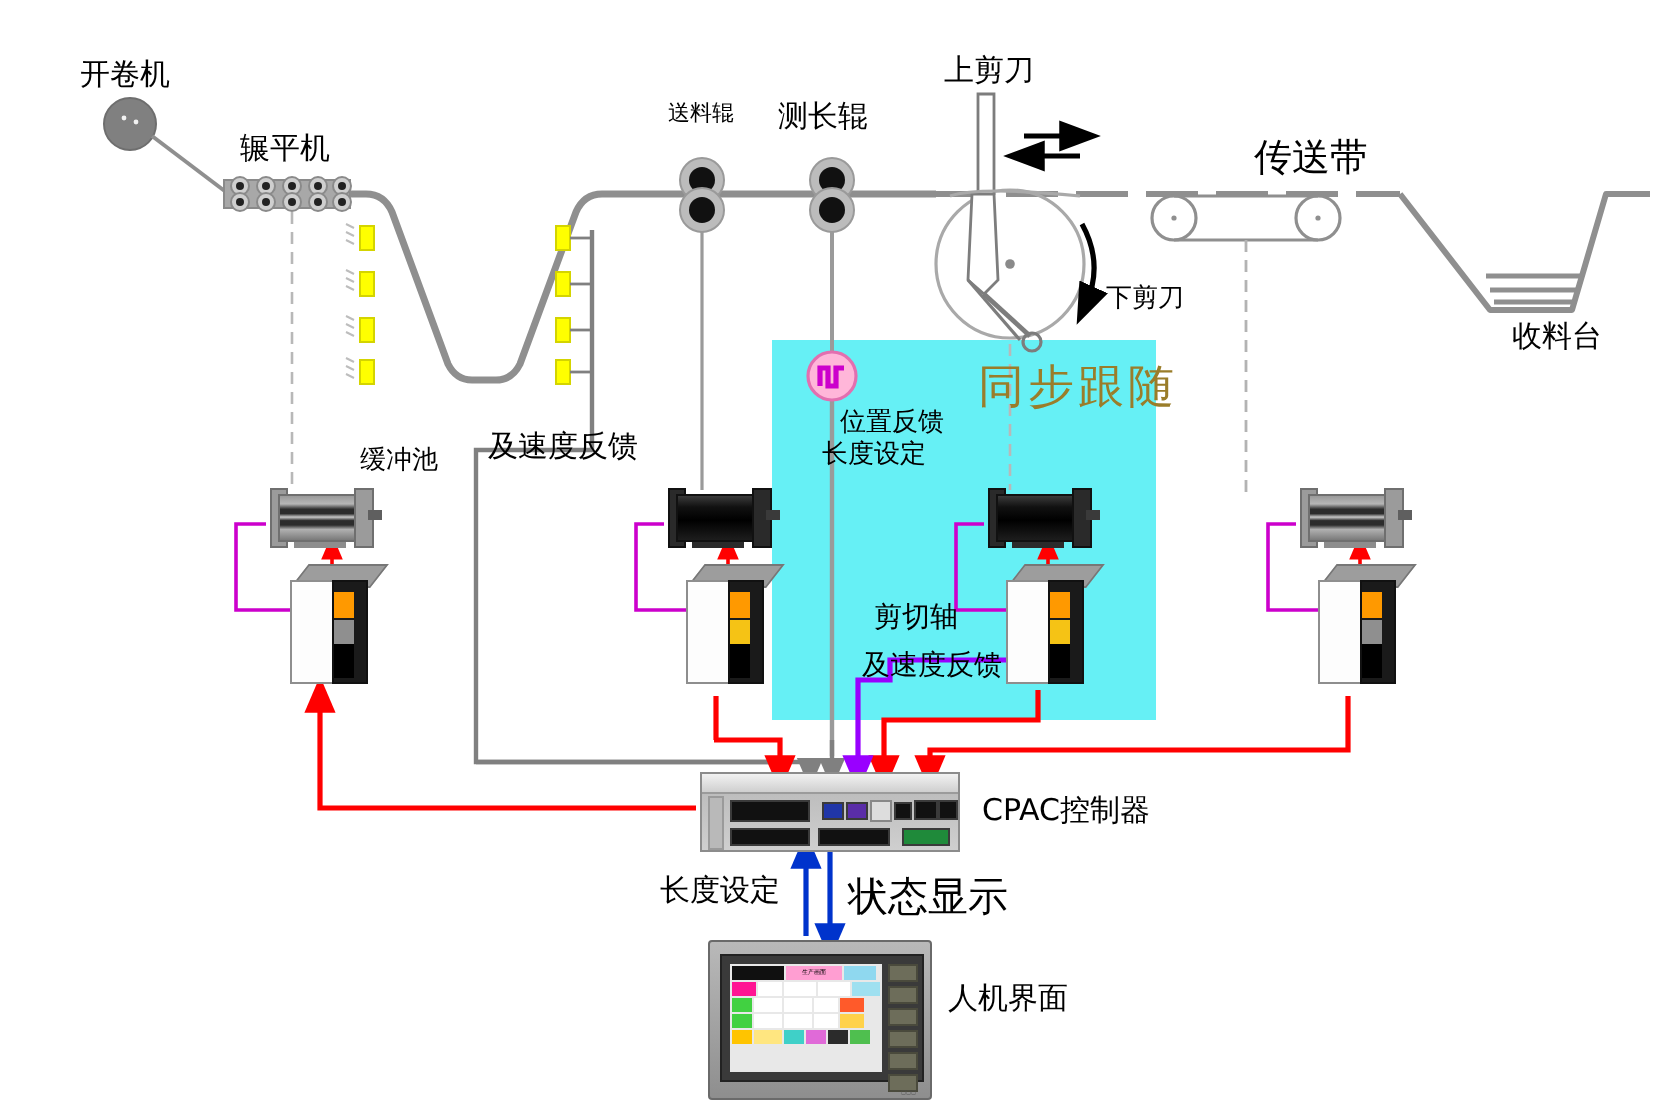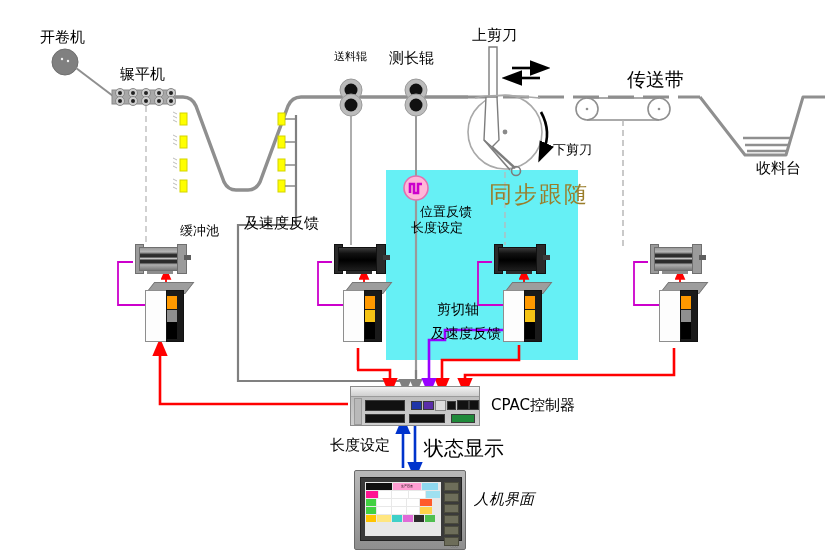--- a/index.html
+++ b/index.html
@@ -393,15 +393,15 @@
 
 <div class="lbl" style="left:420px;top:205px;font-size:13px;">位置反馈</div>
 <div class="lbl" style="left:411px;top:221px;font-size:13px;">长度设定</div>
 
 <div class="lbl" style="left:437px;top:302px;font-size:14px;">剪切轴</div>
 <div class="lbl" style="left:431px;top:326px;font-size:14px;">及速度反馈</div>
 
 <div class="lbl" style="left:491px;top:398px;font-size:15px;">CPAC控制器</div>
 <div class="lbl" style="left:330px;top:438px;font-size:15px;">长度设定</div>
 <div class="lbl" style="left:424px;top:438px;font-size:20px;">状态显示</div>
-<div class="lbl" style="left:474px;top:492px;font-size:15px;font-style:italic;">人机界面</div>
+<div class="lbl" style="left:474px;top:492px;font-size:15px;">人机界面</div>
 
 </div>
 
 </body></html>

